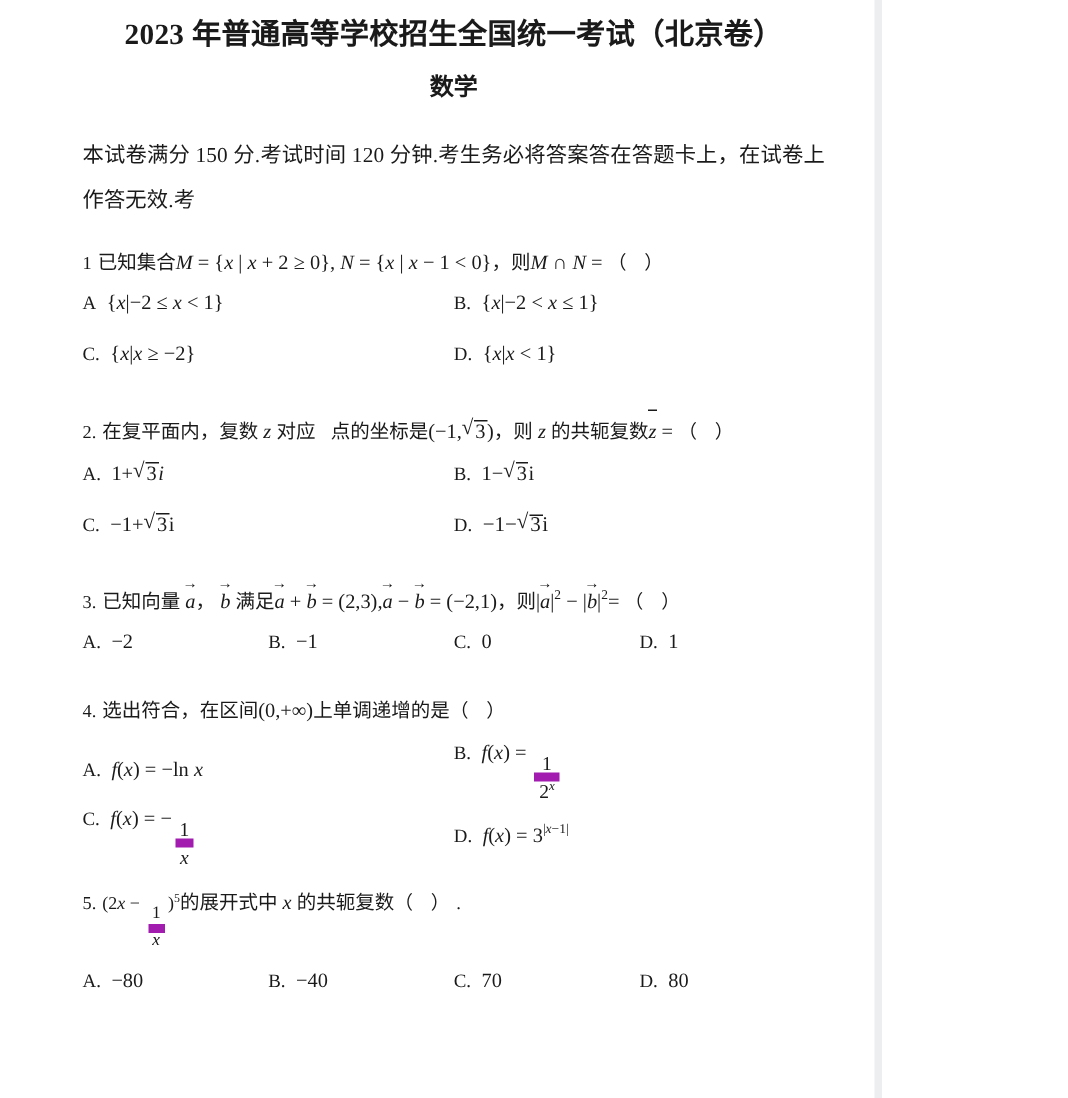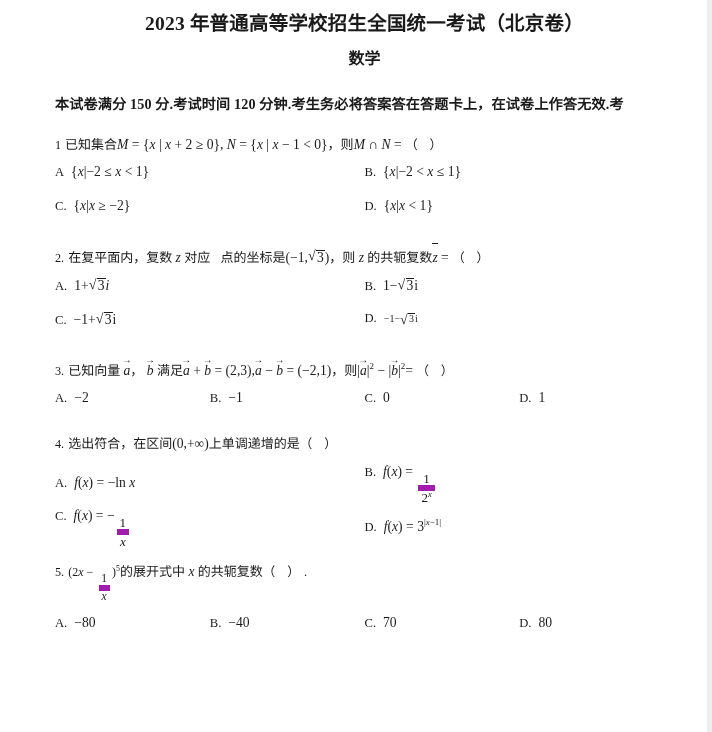--- a/index.html
+++ b/index.html
@@ -11,21 +11,21 @@
   body {
     width: 712px;
     height: 732px;
     overflow: hidden;
     font-family: "Liberation Serif", "DejaVu Serif", serif;
     color: #1a1a1a;
     position: relative;
   }
   .page {
     position: relative;
-    width: 712px;
+    width: 588px;
     height: 732px;
     background: #ffffff;
     box-sizing: border-box;
   }
   .edge-strip {
     position: absolute;
     top: 0;
     right: 0;
     width: 5px;
     height: 732px;
@@ -52,21 +52,21 @@
     font-weight: bold;
     margin: 0;
     padding-top: 13px;
     line-height: 1.25;
   }
 
   
   .instructions {
     margin-top: 20px;
     font-size: 14.2px;
-    font-weight: bold;
+    font-weight: normal;
     line-height: 30px;
     text-align: justify;
     letter-spacing: 0.1px;
   }
   .section-head {
     margin-top: 6px;
     font-size: 14.2px;
     font-weight: bold;
     line-height: 30px;
     text-align: justify;
@@ -239,21 +239,21 @@
             <span class="opt-body"><span class="mn">1</span><span class="mo">−</span><span class="sqrt"><span class="rad"><span class="mn">3</span></span></span><span class="mn">i</span></span>
           </div>
         </div>
         <div class="opt-row two-col">
           <div class="opt">
             <span class="opt-label">C.</span>
             <span class="opt-body"><span class="mo">−</span><span class="mn">1</span><span class="mo">+</span><span class="sqrt"><span class="rad"><span class="mn">3</span></span></span><span class="mn">i</span></span>
           </div>
           <div class="opt">
             <span class="opt-label">D.</span>
-            <span class="opt-body" style="font-size:10px"><span class="mo">−</span><span class="mn">1</span><span class="mo">−</span><span class="sqrt"><span class="rad"><span class="mn">3</span></span></span><span class="mn">i</span></span>
+            <span class="opt-body" style="font-size:14px"><span class="mo">−</span><span class="mn">1</span><span class="mo">−</span><span class="sqrt"><span class="rad"><span class="mn">3</span></span></span><span class="mn">i</span></span>
           </div>
         </div>
       </div>
     </div>
 
     <div class="question">
       <div class="q-stem">
         <span class="q-num">3.</span><span class="cjk">已知向量</span> <span class="vec">a</span><span class="cjk">，</span> <span class="vec">b</span> <span class="cjk">满足</span><span><span class="vec">a</span> <span class="mo">+</span> <span class="vec">b</span> <span class="mo">=</span> <span class="mn">(2,3)</span>,<span class="vec">a</span> <span class="mo">−</span> <span class="vec">b</span> <span class="mo">=</span> <span class="mn">(−2,1)</span></span><span class="cjk">，则</span><span><span class="mo">|</span><span class="vec">a</span><span class="mo">|</span><sup class="ex">2</sup> <span class="mo">−</span> <span class="mo">|</span><span class="vec">b</span><span class="mo">|</span><sup class="ex">2</sup><span class="mo">=</span></span> <span class="paren-blank">（    ）</span>
       </div>
       <div class="options">

